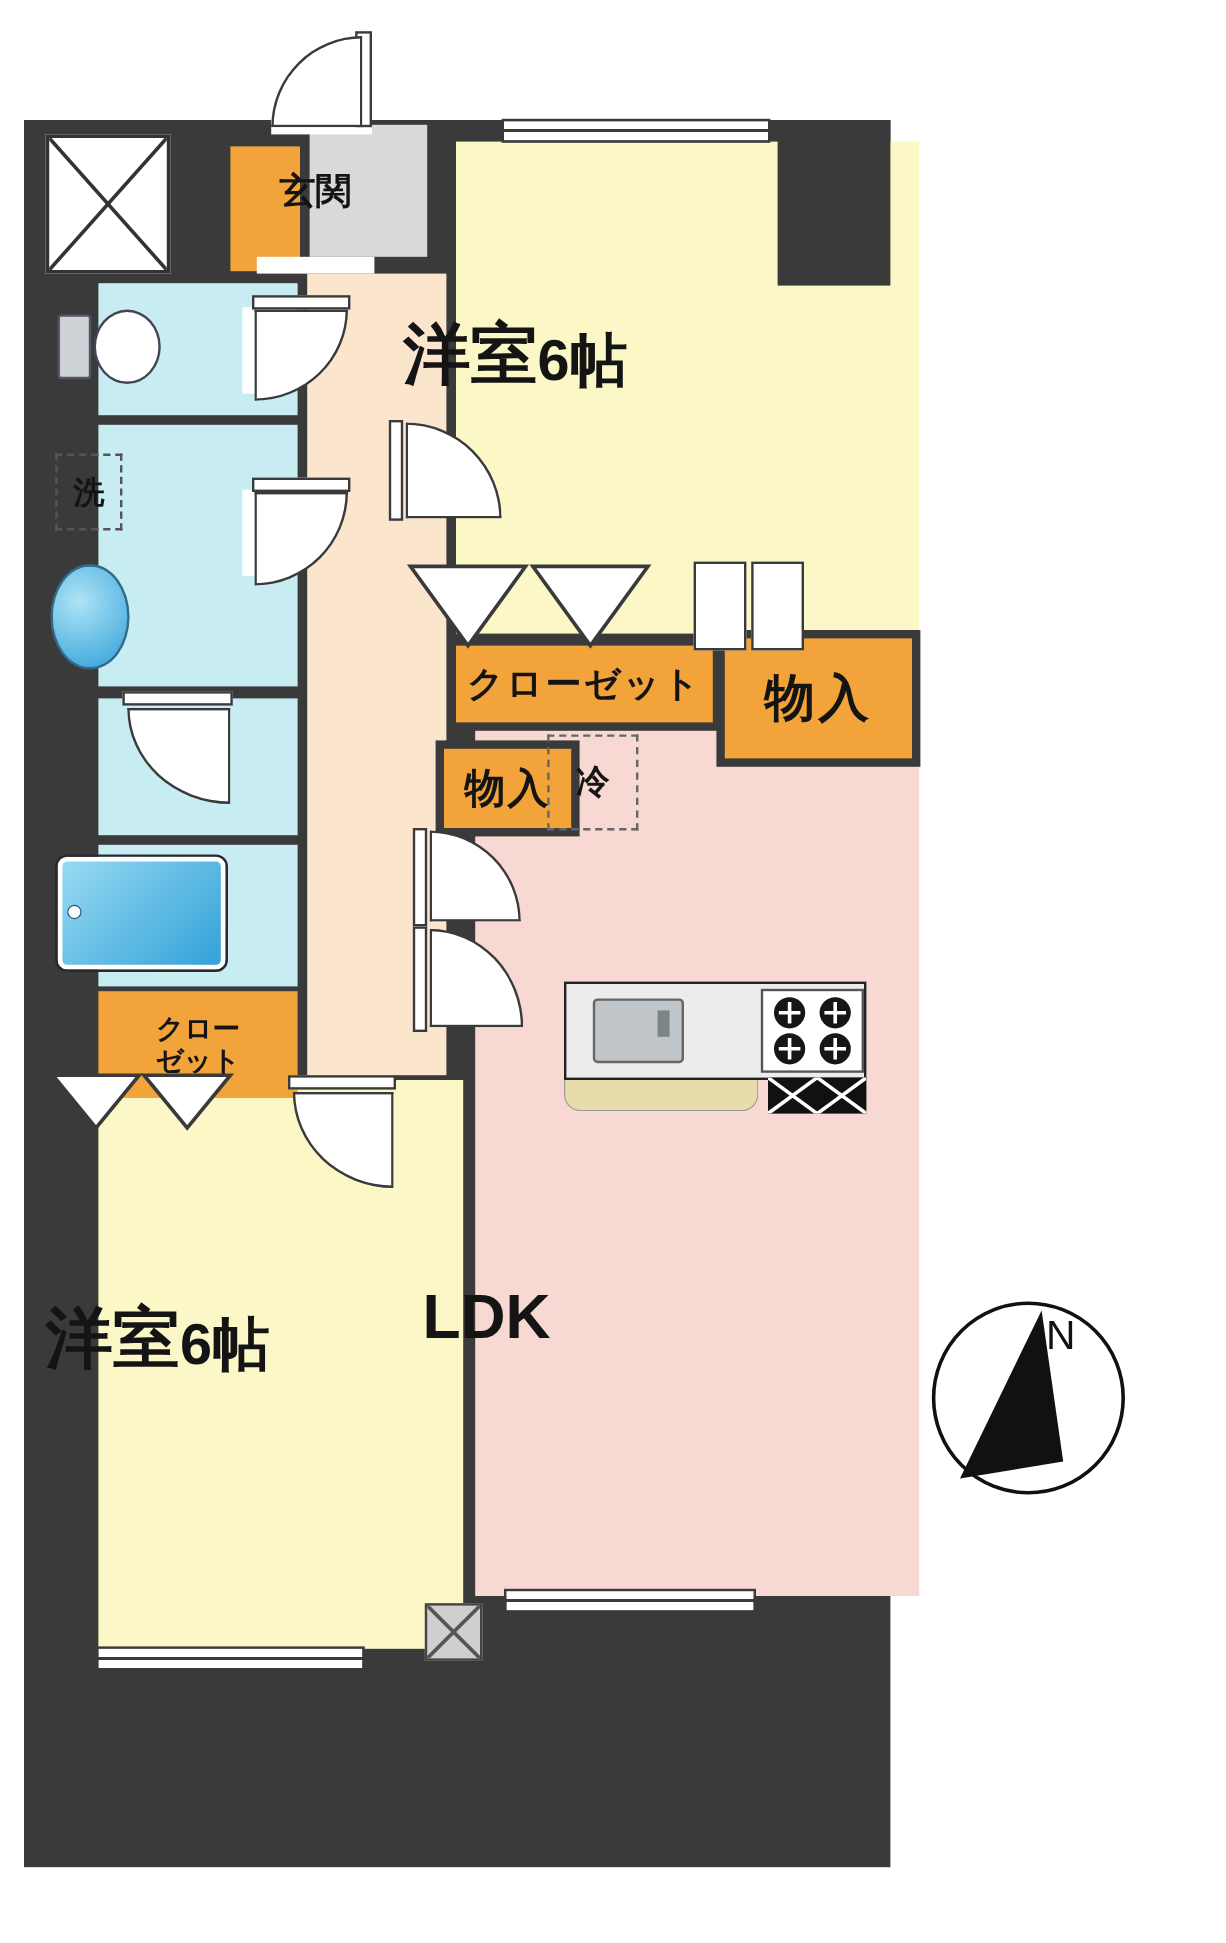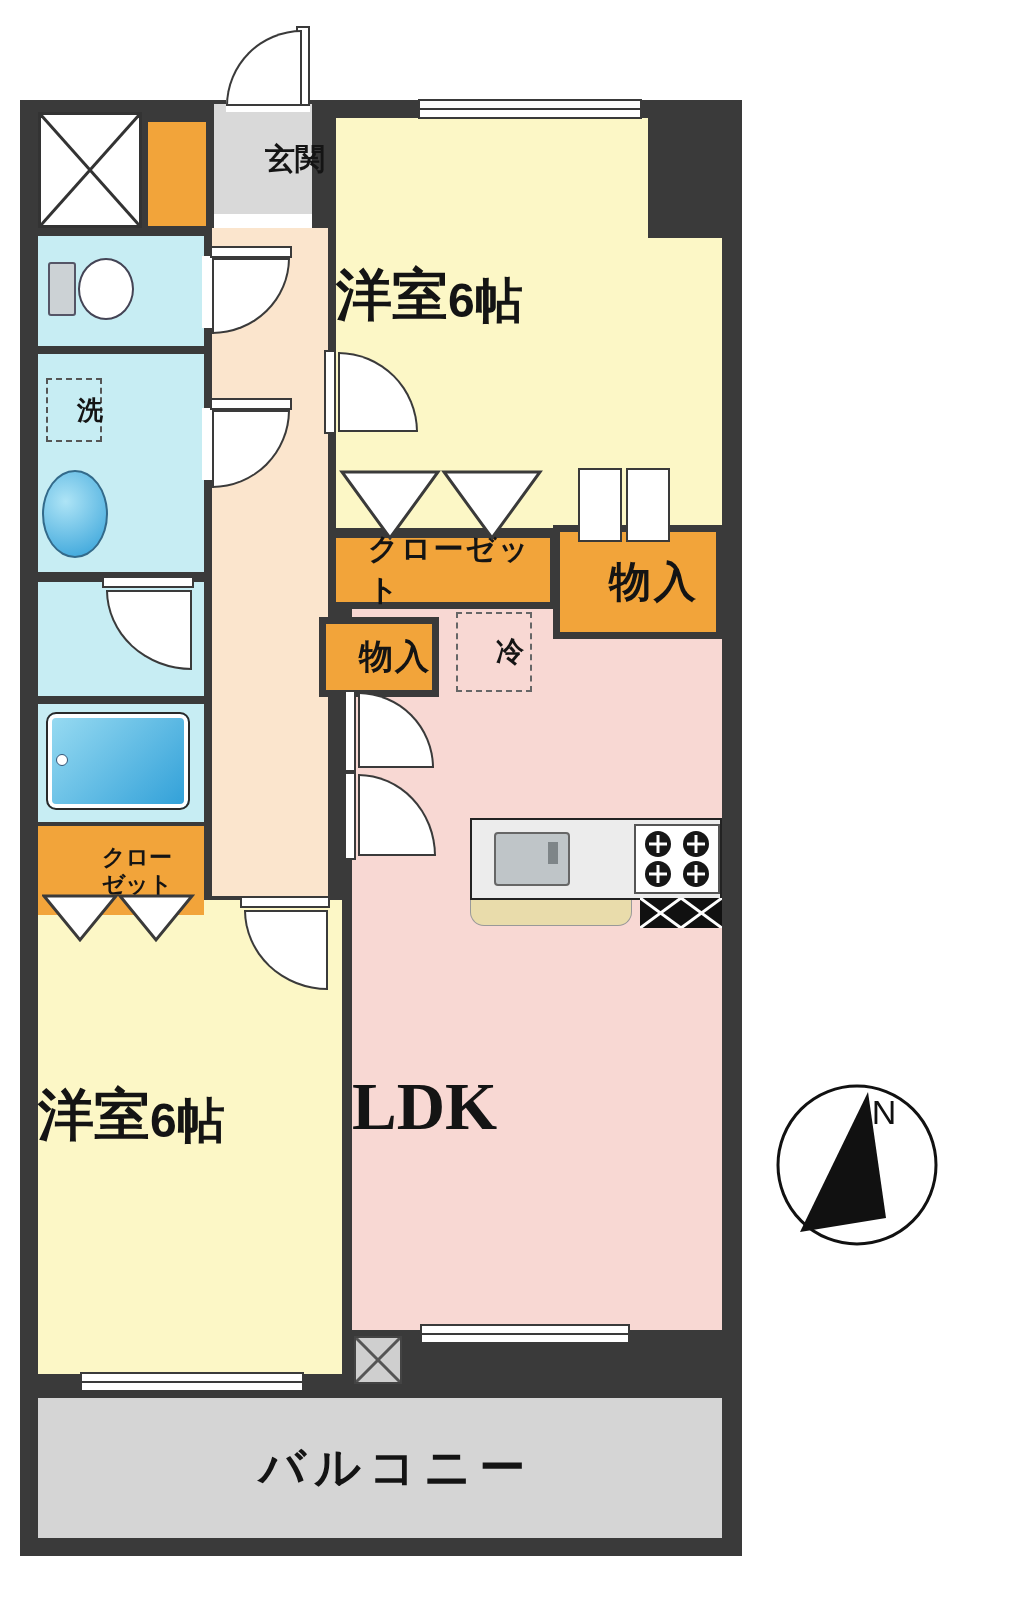--- a/index.html
+++ b/index.html
@@ -1,20 +1,20 @@
 <!DOCTYPE html>
 <html><head>
 <meta charset="utf-8">
 <style>
   html,body{margin:0;padding:0;background:#fff;}
   .canvas{position:relative;width:1022px;height:1619px;background:#fff;overflow:hidden;
           font-family:"Liberation Sans","DejaVu Sans",sans-serif;}
   .abs{position:absolute;box-sizing:border-box;}
-  .room{position:absolute;box-sizing:border-box;z-index:1;}
-  .flexc{display:flex;align-items:center;justify-content:center;padding-left:32px;}
+  .room{position:absolute;box-sizing:border-box;z-index:1;margin-left:44px;}
+  .flexc{display:flex;align-items:center;justify-content:center;}
   .col{flex-direction:column;}
   .jp{font-weight:bold;color:#141414;}
   .walls{position:absolute;background:#3a3a3a;z-index:0;}
   .darkpatch{position:absolute;background:#3a3a3a;z-index:2;}
   .window{position:absolute;background:linear-gradient(to bottom,#fff 0 42%,#3a3a3a 42% 58%,#fff 58% 100%);
           border:2px solid #3a3a3a;z-index:2;box-sizing:border-box;}
   .gap{position:absolute;background:#fff;z-index:2;}
   .door-arc{position:absolute;background:#fff;border:2px solid #3a3a3a;z-index:3;box-sizing:border-box;}
   .arc-tl{border-radius:100% 0 0 0;}
   .arc-tr{border-radius:0 100% 0 0;}
@@ -51,23 +51,20 @@
   <div class="room flexc orangebox" style="left:336px;top:538px;width:214px;height:64px;">
     <span class="jp" style="font-size:30px;letter-spacing:2px;">クローゼット</span>
   </div>
   <div class="room flexc orangebox" style="left:560px;top:532px;width:156px;height:100px;">
     <span class="jp" style="font-size:42px;letter-spacing:3px;">物入</span>
   </div>
   <div class="room flexc orangebox" style="left:326px;top:624px;width:106px;height:66px;">
     <span class="jp" style="font-size:34px;letter-spacing:2px;">物入</span>
   </div>
   <div class="room" style="left:148px;top:122px;width:58px;height:104px;background:#f2a43a;"></div>
-  <div class="room flexc" style="left:38px;top:1398px;width:684px;height:140px;background:#d5d5d5;">
-    <span class="jp" style="font-size:46px;letter-spacing:8px;">バルコニー</span>
-  </div>
 
   <div class="darkpatch" style="left:648px;top:100px;width:94px;height:138px;"></div>
 
   <div class="window" style="left:418px;top:99px;width:224px;height:20px;"></div>
   <div class="window" style="left:420px;top:1324px;width:210px;height:20px;"></div>
   <div class="window" style="left:80px;top:1372px;width:224px;height:20px;"></div>
   <div class="gap" style="left:226px;top:100px;width:84px;height:12px;"></div>
   <div class="gap" style="left:202px;top:256px;width:14px;height:72px;"></div>
   <div class="gap" style="left:202px;top:408px;width:14px;height:72px;"></div>
   <div class="gap" style="left:214px;top:214px;width:98px;height:14px;"></div>
@@ -180,21 +177,21 @@
     <span style="font-size:56px;">洋室</span>
     <span style="font-size:48px;margin-top:10px;">6帖</span>
   </div>
 
   <div class="room-label" style="left:38px;top:1078px;width:304px;">
     <span style="font-size:56px;">洋室</span>
     <span style="font-size:48px;margin-top:10px;">6帖</span>
   </div>
 
   <div class="room-label" style="left:352px;top:1068px;width:370px;">
-    <span style="font-size:67px;font-family:Liberation Serif, serif;">LDK</span>
+    <span style="font-size:52px;">LDK</span>
   </div>
 
   <svg class="abs" style="left:772px;top:1080px;z-index:1;" width="170" height="170" viewBox="0 0 170 170">
     <circle cx="85" cy="85" r="79" fill="#fff" stroke="#111" stroke-width="3"></circle>
     <polygon points="96,12 28,152 114,138" fill="#111"></polygon>
     <text x="112" y="44" text-anchor="middle" font-size="34" fill="#111">N</text>
   </svg>
 
 </div>
 

